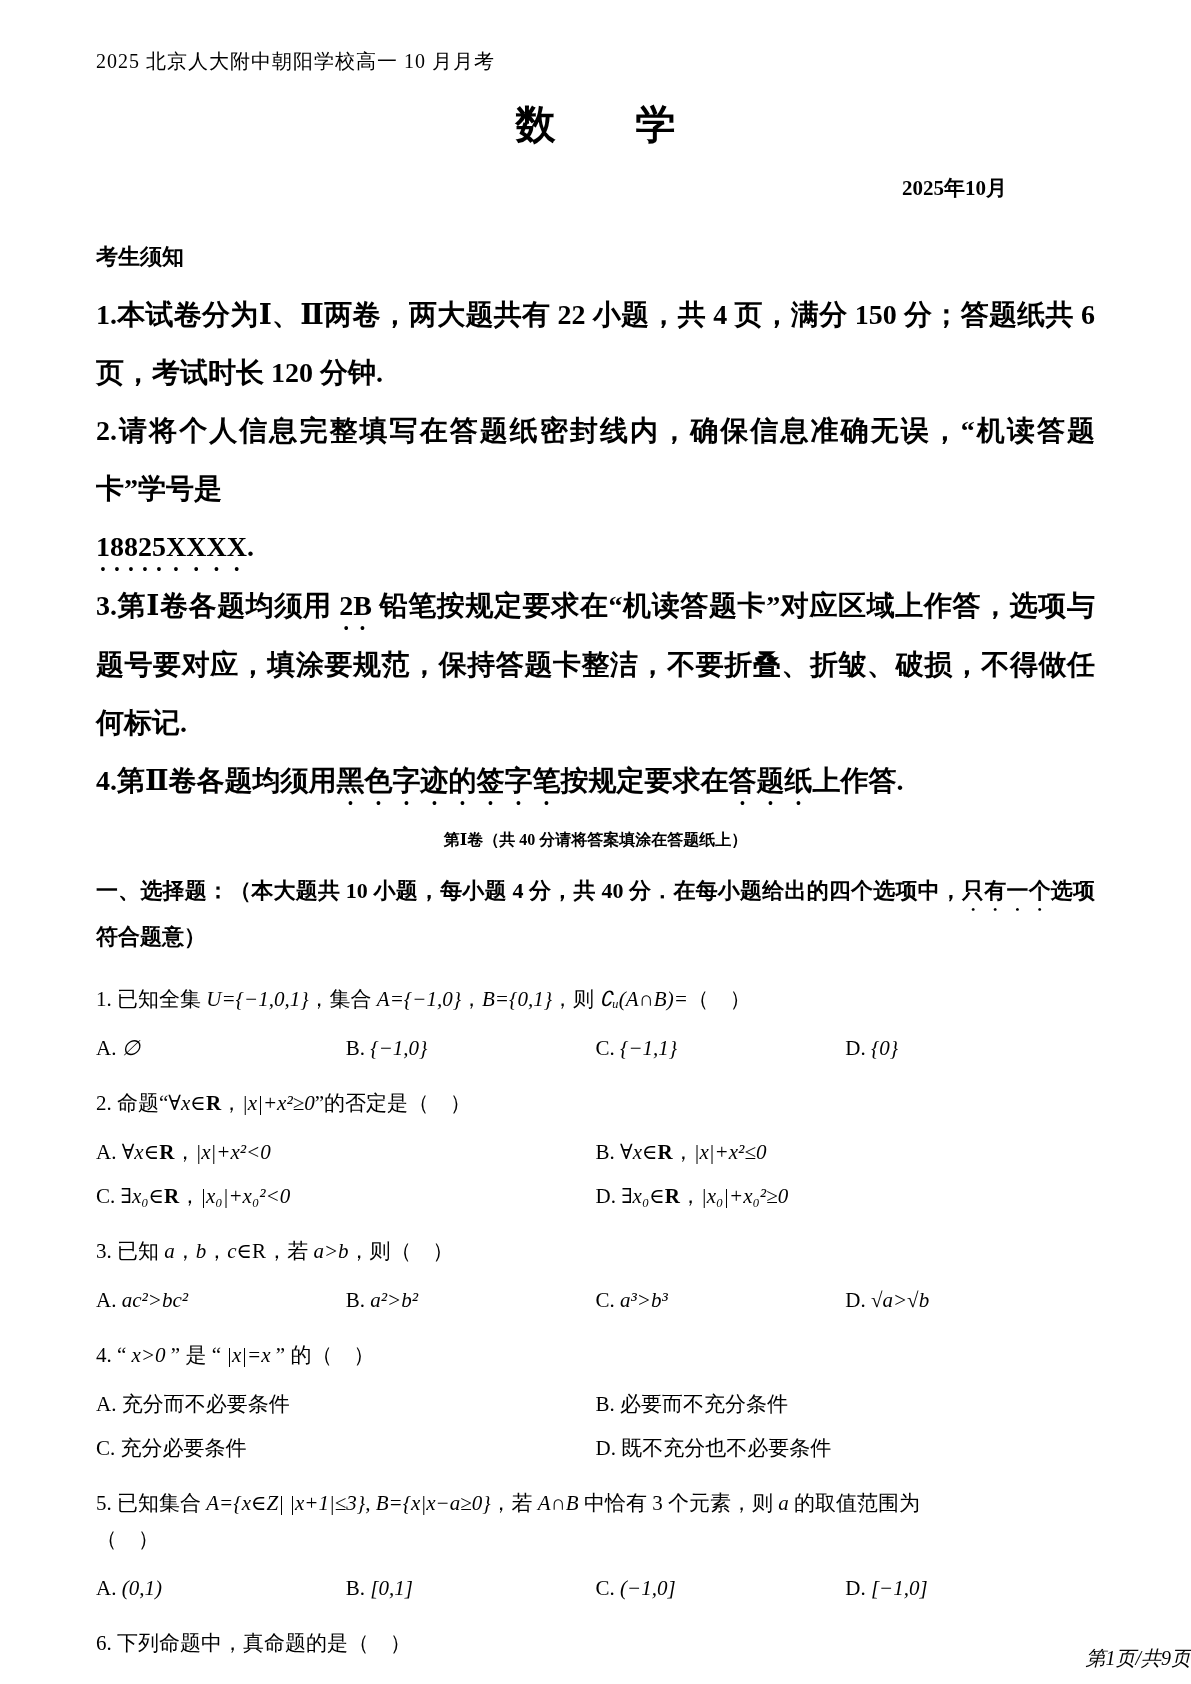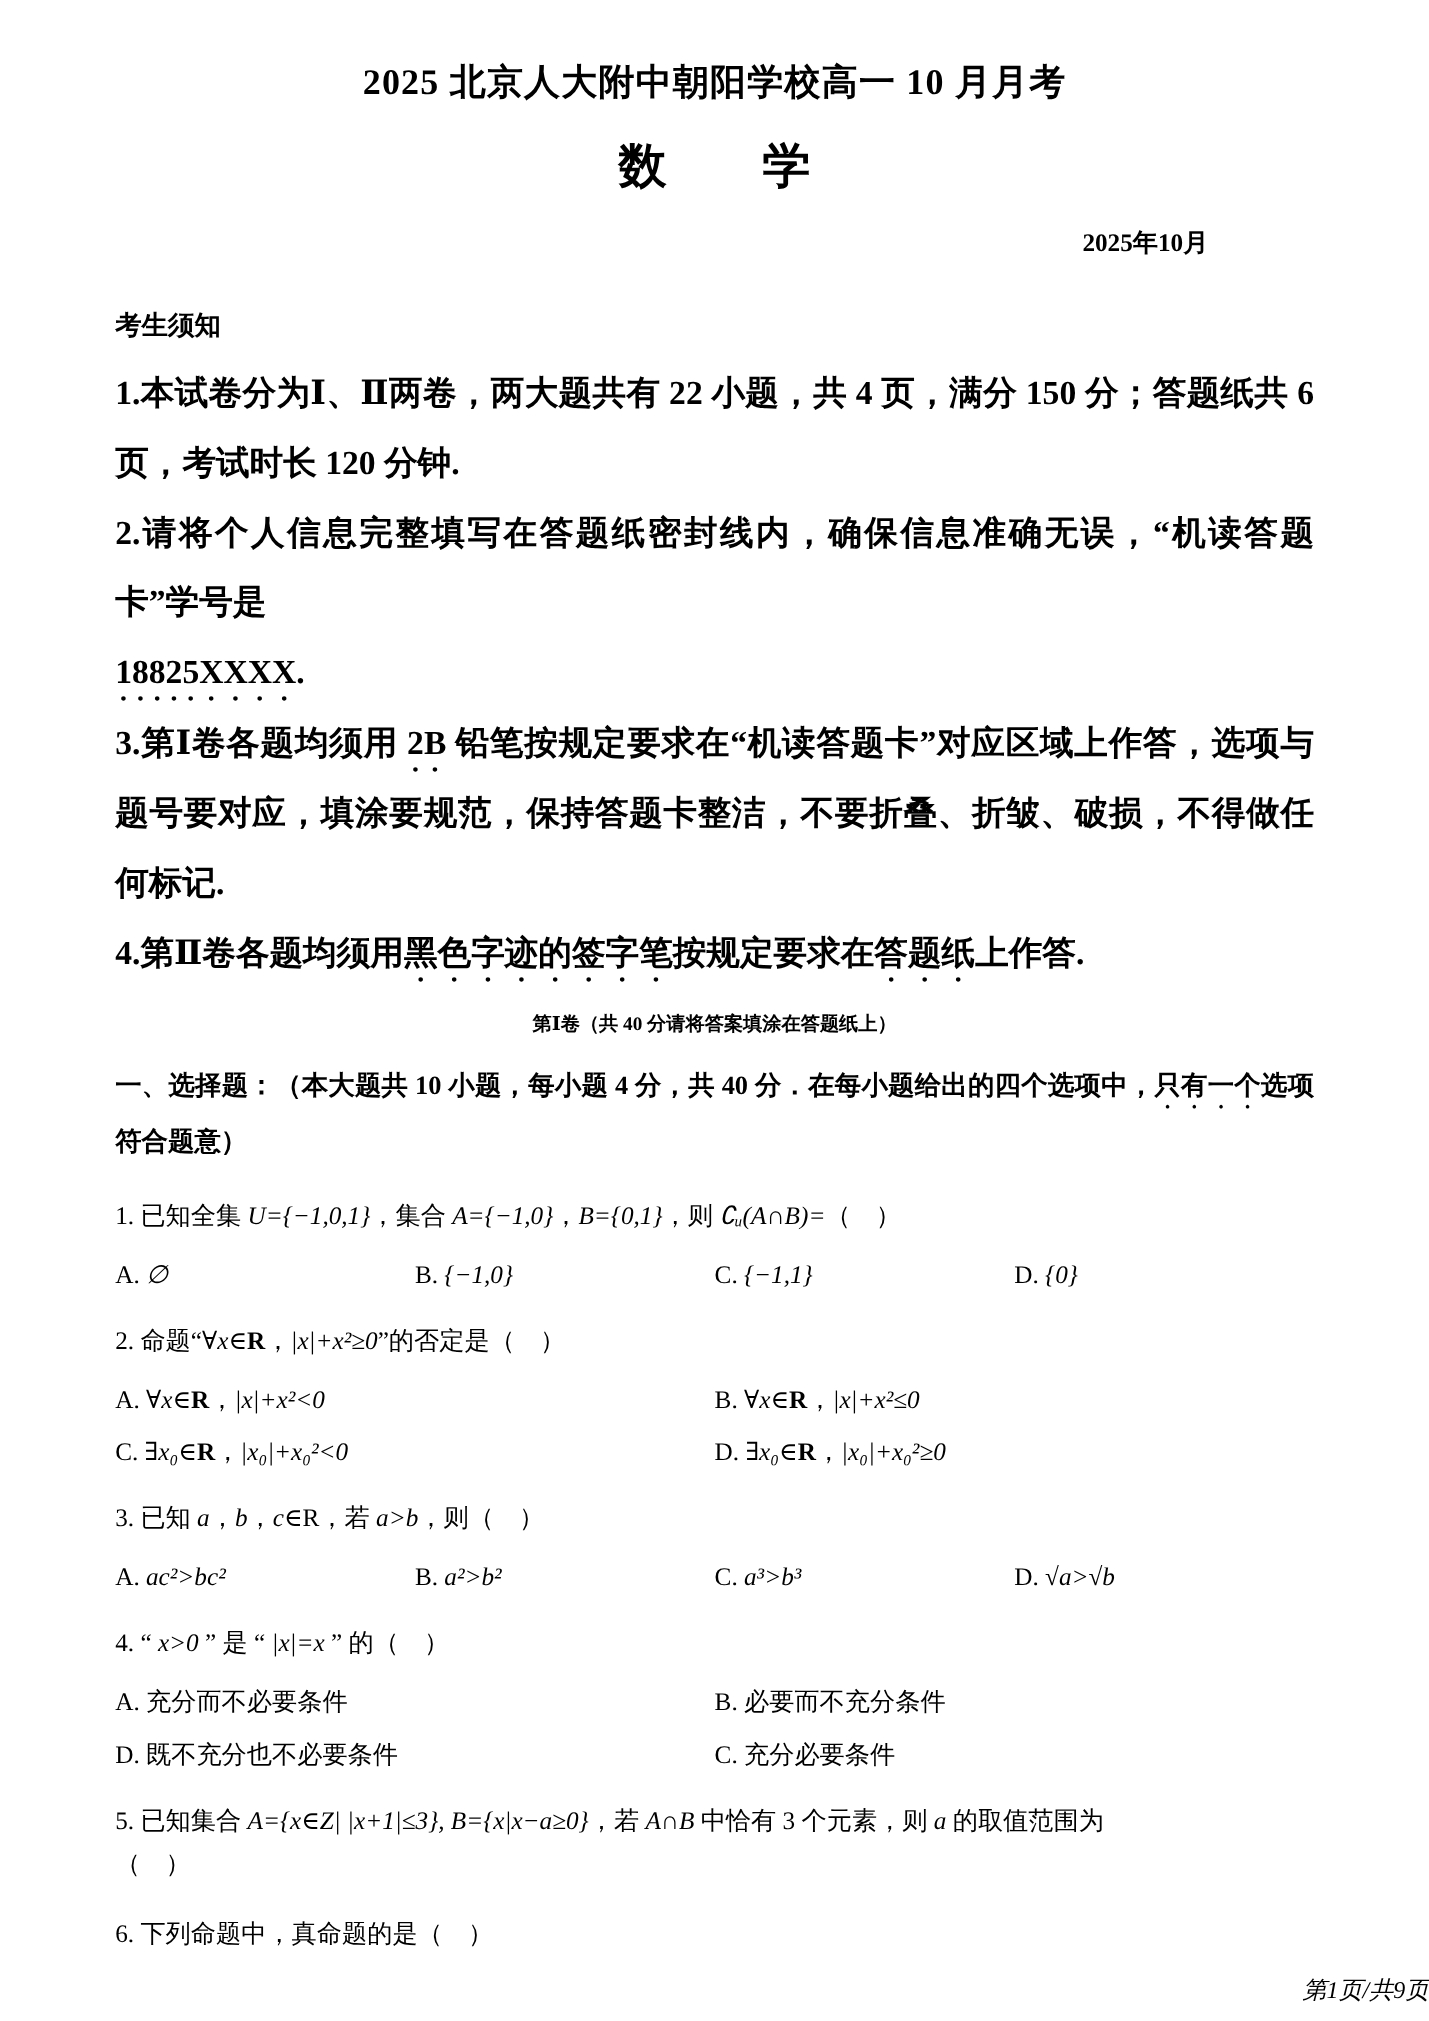--- a/index.html
+++ b/index.html
@@ -3,21 +3,21 @@
 <meta charset="utf-8">
 <style>
   html,body{margin:0;padding:0;}
   body{
     width:1191px;height:1684px;background:#ffffff;color:#000;
     font-family:"Liberation Serif","DejaVu Serif",serif;
     position:relative;overflow:hidden;
   }
   .page{padding:48px 96px 0 96px;}
   .title{
-    text-align:center;font-size:30px;font-weight:700;margin:0;
+    font-size:20px;font-weight:400;margin:0;
     letter-spacing:1px;
   }
   .subtitle{
     text-align:center;font-size:40px;font-weight:700;margin:22px 0 0 0;
   }
   .date{
     text-align:right;font-size:21px;font-weight:700;margin:22px 0 0 0;
     padding-right:88px;
   }
   .notice-heading{
@@ -99,27 +99,33 @@
           <div class="opt"><span class="opt-label">B. </span><span class="m">a²&gt;b²</span></div>
           <div class="opt"><span class="opt-label">C. </span><span class="m">a³&gt;b³</span></div>
           <div class="opt"><span class="opt-label">D. </span><span class="m">√a&gt;√b</span></div>
         </div>
       </div>
       <div class="question">
         <p class="stem"><span>4. “ </span><span class="m">x&gt;0</span><span> ” 是 “ </span><span class="m">|x|=x</span><span> ” 的（　）</span></p>
         <div class="opt-grid cols2">
           <div class="opt"><span class="opt-label">A. </span><span>充分而不必要条件</span></div>
           <div class="opt"><span class="opt-label">B. </span><span>必要而不充分条件</span></div>
+          <div class="opt"><span class="opt-label">C. </span><span>充分必要条件</span></div>
           <div class="opt"><span class="opt-label">D. </span><span>既不充分也不必要条件</span></div>
-          <div class="opt"><span class="opt-label">C. </span><span>充分必要条件</span></div>
         </div>
       </div>
       <div class="question">
         <p class="stem"><span>5. 已知集合 </span><span class="m">A={x∈Z| |x+1|≤3}, B={x|x−a≥0}</span><span>，若 </span><span class="m">A∩B</span><span> 中恰有 3 个元素，则 </span><span class="m">a</span><span> 的取值范围为</span></p>
         <p class="stem"><span>（　）</span></p>
+        <div class="opt-grid cols4">
+          <div class="opt"><span class="opt-label">A. </span><span class="m">(0,1)</span></div>
+          <div class="opt"><span class="opt-label">B. </span><span class="m">[0,1]</span></div>
+          <div class="opt"><span class="opt-label">C. </span><span class="m">(−1,0]</span></div>
+          <div class="opt"><span class="opt-label">D. </span><span class="m">[−1,0]</span></div>
+        </div>
       </div>
       <div class="question">
         <p class="stem"><span>6. 下列命题中，真命题的是（　）</span></p>
       </div>
     </div>
 </div>
 
 <div class="footer">第1页/共9页</div>
 
 </body></html>

